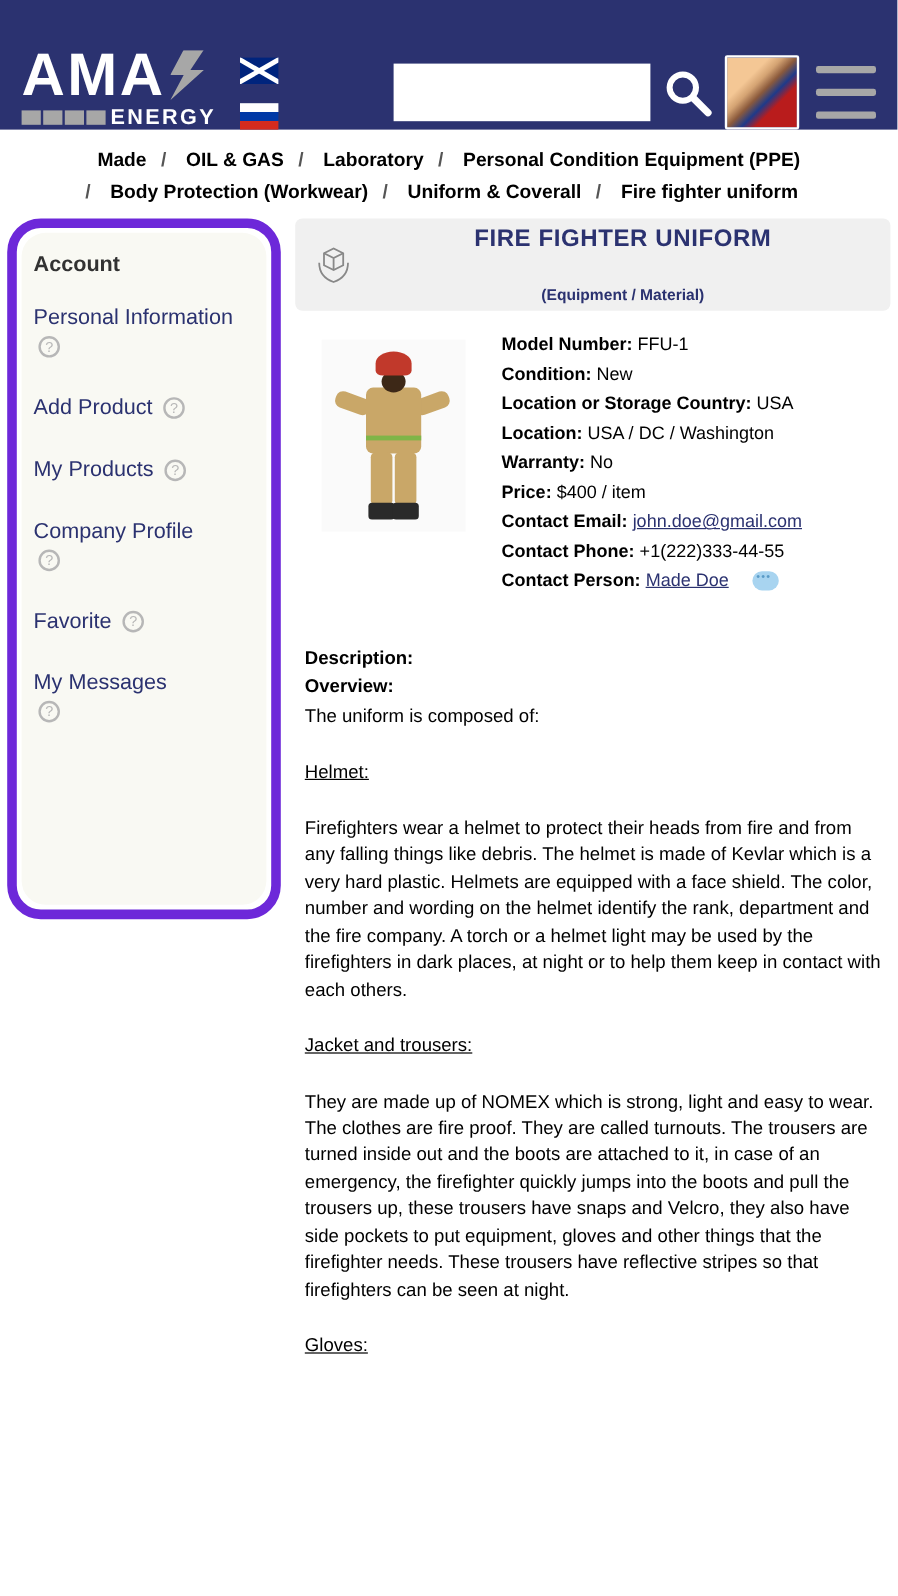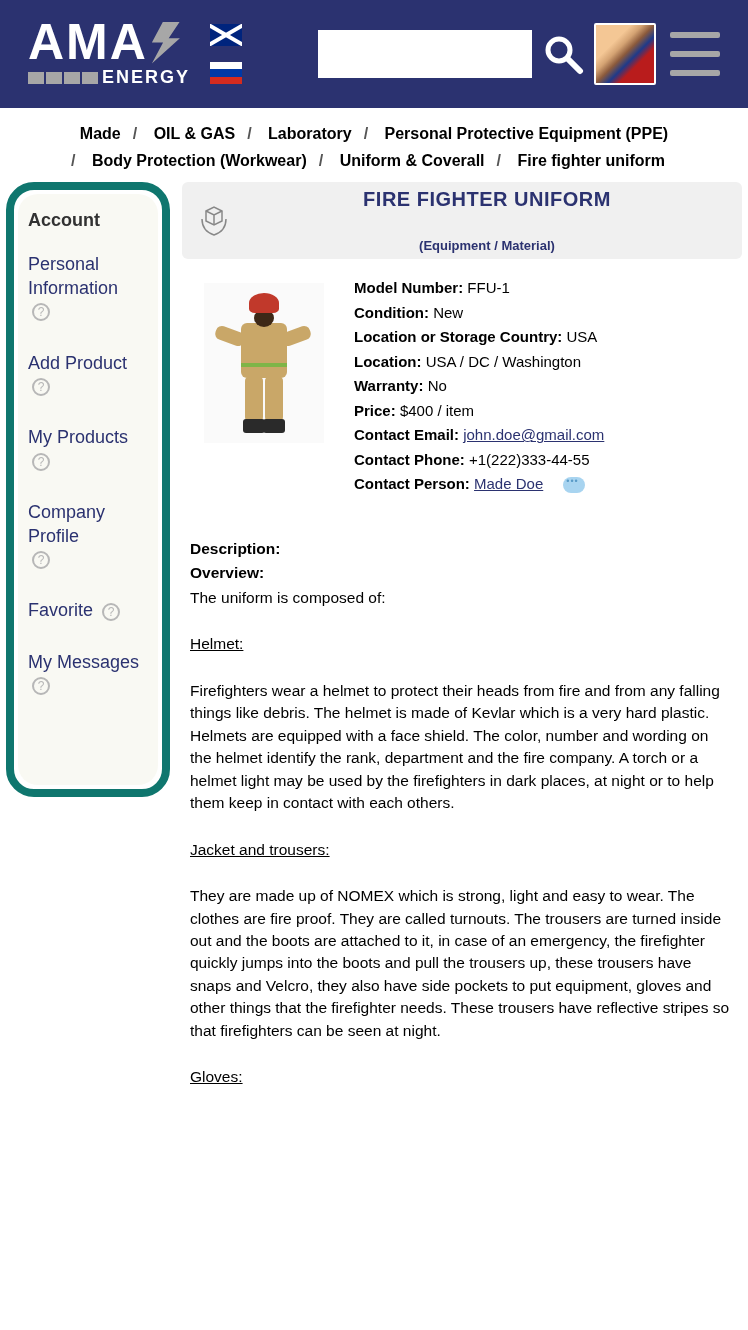--- a/index.html
+++ b/index.html
@@ -1,17 +1,17 @@
 <!DOCTYPE html>
 <html><head>
 <meta charset="utf-8">
 <style>
   * { box-sizing: border-box; margin: 0; padding: 0; }
   body { font-family: Arial, Helvetica, sans-serif; width: 748px; background: #fff; color: #000; }
-  .header { background: #2b3270; height: 108px; display: flex; align-items: center; padding: 0 28px; position: relative; }
+  .header { background: #2b3270; height: 108px; display: flex; align-items: flex-end; padding: 0 18px; position: relative; }
   .logo { display: flex; flex-direction: column; }
   .logo-top { font-family: Impact, 'Arial Black', sans-serif; font-size: 50px; color: #fff; font-weight: 900; letter-spacing: 2px; line-height: 0.9; display: flex; align-items: center; }
   .bolt { display: inline-block; width: 28px; height: 42px; background: #a7a7a7; clip-path: polygon(40% 0, 100% 0, 60% 40%, 100% 40%, 0 100%, 40% 50%, 0 50%); margin-left: 4px; }
   .logo-bottom { display: flex; align-items: center; gap: 4px; margin-top: 2px;}
   .logo-bars { display: flex; gap: 2px; }
   .logo-bar { width: 16px; height: 12px; background: #a7a7a7; }
   .logo-energy { font-family: Impact, 'Arial Black', sans-serif; font-size: 18px; color: #fff; letter-spacing: 2px; font-weight: 900;}
   .flags { margin-left: 20px; display: flex; flex-direction: column; gap: 16px; }
   .flag { width: 32px; height: 22px; }
   .flag-uk { background: linear-gradient(#00247d,#00247d); position: relative; overflow: hidden;}
@@ -22,21 +22,21 @@
   .search-area { margin-left: auto; display: flex; align-items: center; gap: 8px; }
   .search-input { width: 214px; height: 48px; border: none; background: #fff; padding: 0 8px; font-size: 14px;}
   .search-btn { width: 46px; height: 46px; background: none; border: none; cursor: pointer; display:flex;align-items:center;justify-content:center;}
   .avatar { width: 62px; height: 62px; border: 2px solid #fff; background: linear-gradient(135deg,#f4c795 30%,#d4a373 40%,#8b5a3c 50%,#1e3a8a 60%,#b91c1c 70%); border-radius:2px;}
   .hamburger { width: 50px; height: 44px; display: flex; flex-direction: column; justify-content: space-between; cursor: pointer; margin-left: 6px;}
   .hamburger span { height: 6px; background: #a7a7a7; border-radius: 2px;}
   .breadcrumbs { padding: 12px 18px 8px; font-family: 'Arial Black', Arial, sans-serif; font-weight: 900; font-size: 16px; line-height: 1.7; text-align:center;}
   .breadcrumbs a { color: #000; text-decoration: none; padding: 0 12px; }
   .bc-sep { color: #555; font-weight: 900;}
   .main-wrap { display: flex; padding: 0 6px 20px 6px; gap: 12px; align-items:flex-start;}
-  .sidebar-wrap { border: 8px solid #0f766e; border-radius: 28px; padding: 4px; width: 164px; flex-shrink:0;}
+  .sidebar-wrap { border: 8px solid #6d28d9; border-radius: 28px; padding: 4px; width: 228px; flex-shrink:0;}
   .sidebar { background: #f9f9f3; border-radius: 20px; padding: 16px 10px 60px; min-height: 560px;}
   .sidebar-title { font-size: 18px; font-weight: bold; color: #323232; margin-bottom: 22px; }
   .sidebar-item { display: block; color: #2b3270; font-size: 18px; text-decoration: none; margin-bottom: 28px; line-height: 1.3;}
   .help-icon { display:inline-block; width:18px; height:18px; border:2px solid #b7b7b7; border-radius:50%; color:#b7b7b7; font-size:12px; line-height:15px; text-align:center; vertical-align:middle; margin-left:4px;}
   .content { flex: 1; min-width: 0;}
   .title-bar { background: #f0f0f0; border-radius: 6px; display: flex; align-items: center; padding: 6px 12px; gap: 10px; margin-bottom: 18px;}
   .title-icon-svg { flex-shrink:0; }
   .title-text { flex:1; text-align:center; }
   .page-title { font-family: 'Arial Black', Arial, sans-serif; font-weight: 900; font-size: 20px; color: #2b3270; letter-spacing: 0.5px;}
   .page-subtitle { font-family: 'Arial Black', Arial, sans-serif; font-weight: 900; font-size: 13px; color: #2b3270; margin-top: 27px;}
@@ -101,21 +101,21 @@
         <span></span>
         <span></span>
       </div>
   </div>
 </div>
 
 <div class="breadcrumbs">
   <a>Made</a><span class="bc-sep">/</span>
   <a>OIL &amp; GAS</a><span class="bc-sep">/</span>
   <a>Laboratory</a><span class="bc-sep">/</span>
-  <a>Personal Protective Equipment (PPE)</a><br>
+  <a>Personal Condition Equipment (PPE)</a><br>
   <span class="bc-sep">/</span>
   <a>Body Protection (Workwear)</a><span class="bc-sep">/</span>
   <a>Uniform &amp; Coverall</a><span class="bc-sep">/</span>
   <a>Fire fighter uniform</a>
 </div>
 
 <div class="main-wrap">
   <div class="sidebar-wrap">
     <div class="sidebar">
       <div class="sidebar-title">Account</div>

